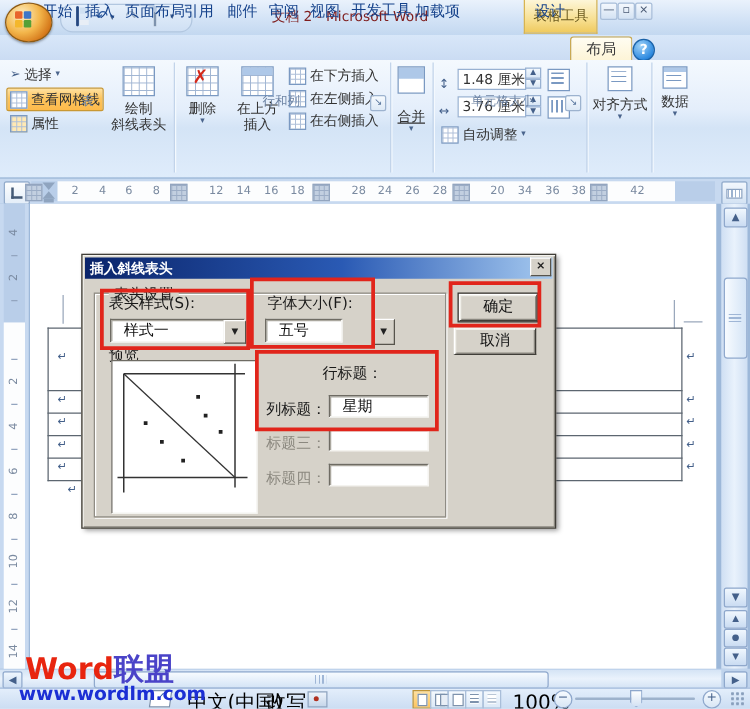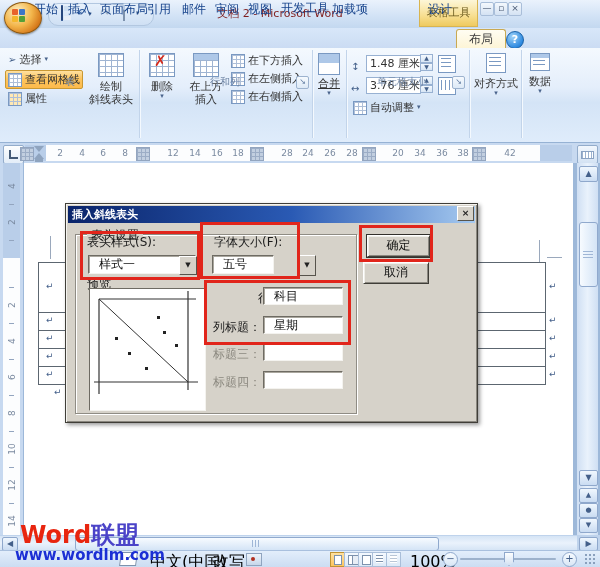--- a/index.html
+++ b/index.html
@@ -106,21 +106,21 @@
   
   .statusbar{left:0;top:550px;width:600px;height:17px;
     background:linear-gradient(#e3eefb,#cadcf2);border-top:1px solid #a9c0de;font-size:11px;color:#3c4c60;}
   .viewbtn{top:552px;width:13px;height:13px;border:1px solid #a9bed9;background:linear-gradient(#f4f9fe,#dce9f7);}
   .viewbtn.on{background:linear-gradient(#ffe1a0,#fdc55f);border-color:#c09435;}
   .viewbtn i{position:absolute;left:3px;top:2px;width:6px;height:8px;background:#fff;border:1px solid #7d92ad;}
   .zbtn{top:552px;width:13px;height:13px;border-radius:50%;border:1px solid #8fa8cc;
     background:linear-gradient(#f7fbff,#d8e6f5);text-align:center;line-height:11px;font-size:10px;color:#44608a;}
   
   .dialog{left:65px;top:203px;width:378px;height:218px;background:#d6d2c9;
-    border:1px solid #403e38;box-shadow:inset 1px 1px 0 #f4f3ef,inset -1px -1px 0 #8a877f,2px 2px 4px rgba(0,0,0,.4);z-index:20;padding-left:33px;}
+    border:1px solid #403e38;box-shadow:inset 1px 1px 0 #f4f3ef,inset -1px -1px 0 #8a877f,2px 2px 4px rgba(0,0,0,.4);z-index:20;}
   .dtitle{position:absolute;left:2px;top:2px;right:2px;height:17px;
     background:linear-gradient(90deg,#0a246a,#2a5ab4 55%,#a6caf0);color:#fff;font-size:11px;font-weight:bold;
     line-height:17px;padding-left:4px;box-sizing:border-box;}
   .dclose{position:absolute;right:3px;top:2px;width:15px;height:13px;background:#d6d2c9;
     border:1px solid;border-color:#fff #57544c #57544c #fff;font-size:9px;font-weight:bold;
     line-height:12px;text-align:center;color:#222;}
   .dlabel{position:absolute;font-size:12px;color:#1a1a1a;white-space:nowrap;}
   .dlabel.dis{color:#8b887f;}
   .dtext{position:absolute;background:#fff;border:1px solid;border-color:#6e6b63 #f4f3ef #f4f3ef #6e6b63;
     box-shadow:inset 1px 1px 0 #aaa79e;font-size:12px;color:#111;
@@ -227,21 +227,21 @@
   <div class="abs sbtn" style="left:229px;top:88px;">
     <span class="grid12"></span>
     <span>在右侧插入</span>
   </div>
   <div class="abs glabel" style="left:141px;width:168px;">行和列</div>
   <div class="abs launch" style="left:296px;">↘</div>
   <div class="abs gsep" style="left:312px;top:50px;"></div>
 
   <div class="abs bigbtn" style="left:313px;top:53px;width:32px;">
     <span style="width:20px;height:20px;border:1px solid #7a99c2;background:#fff linear-gradient(#aec8e8,#aec8e8) 0 0/100% 9px no-repeat;"></span>
-    <span style="margin-top:2px;text-decoration:underline;">合并</span>
+    <span style="margin-top:12px;text-decoration:underline;">合并</span>
     <span class="caret">▾</span>
   </div>
   <div class="abs gsep" style="left:346px;top:50px;"></div>
 
   <div class="abs" style="left:351px;top:55px;width:12px;height:14px;"><span style="font-size:10px;color:#44608a;">↕</span></div>
   <input class="abs rinput" style="left: 366px; top: 55px;" readonly="" value="1.48 厘米">
   <div class="abs spin" style="left:420px;top:54px;">
       <i>▲</i>
       <i>▼</i>
     </div>
@@ -405,21 +405,20 @@
             <rect x="25" y="48" width="3" height="3"></rect>
           <rect x="73" y="42" width="3" height="3"></rect>
             <rect x="38" y="63" width="3" height="3"></rect>
           <rect x="85" y="55" width="3" height="3"></rect>
             <rect x="55" y="78" width="3" height="3"></rect>
         </g>
       </svg>
     </div>
 
     <div class="dlabel" style="left:147px;top:86px;margin-left:45px;">行标题：</div>
-    <input class="dtext" style="left: 197px; top: 83px; width: 80px; height: 18px;" readonly="" value="科目">
     <div class="dlabel" style="left:147px;top:115px;">列标题：</div>
     <input class="dtext" style="left: 197px; top: 112px; width: 80px; height: 18px;" readonly="" value="星期">
     <div class="dlabel dis" style="left:147px;top:142px;">标题三：</div>
     <input class="dtext" style="left: 197px; top: 139px; width: 80px; height: 18px;" readonly="">
     <div class="dlabel dis" style="left:147px;top:170px;">标题四：</div>
     <input class="dtext" style="left: 197px; top: 167px; width: 80px; height: 18px;" readonly="">
 
     <div class="dbtn" style="left:301px;top:31px;width:61px;height:20px;line-height:19px;outline:1px solid #33312c;">确定</div>
     <div class="dbtn" style="left:297px;top:58px;width:64px;height:20px;line-height:19px;">取消</div>
 

